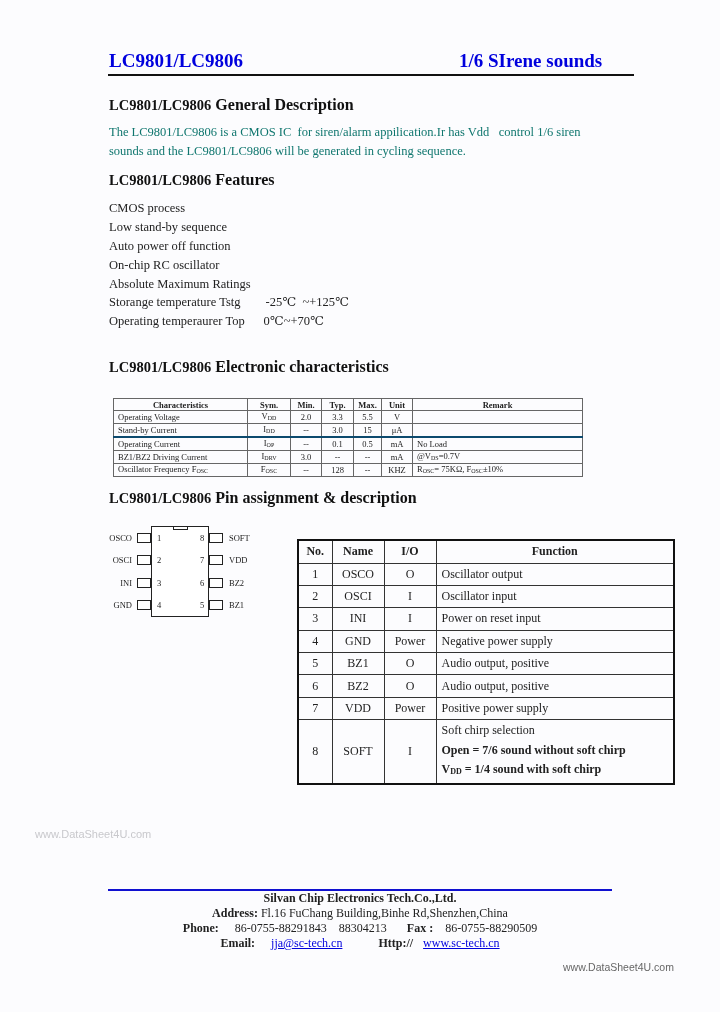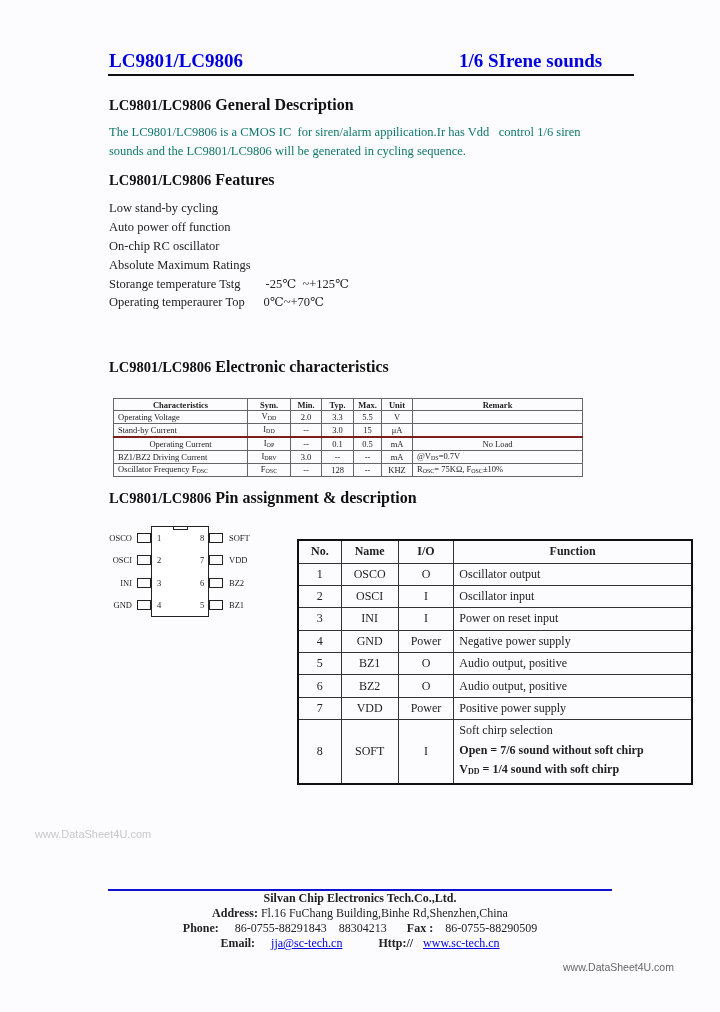--- a/index.html
+++ b/index.html
@@ -20,37 +20,37 @@
   .body-text { font-size: 12.5px; left: 109px; color: #0f766e; line-height: 19px; }
 
   .feat-list { left: 109px; top: 199px; font-size: 12.5px; color: #222; }
   .feat-list div { height: 18.9px; line-height: 18.9px; white-space: pre; }
 
   
   table.elec { position: absolute; left: 113px; top: 398px; border-collapse: collapse; font-size: 8.5px; color: #222; }
   table.elec td, table.elec th { border: 1px solid #666; height: 12px; line-height: 10px; padding: 0 4px; }
   table.elec th { font-weight: bold; text-align: center; }
   table.elec td.c { text-align: center; }
-  table.elec tr.thick td { border-top: 2px solid #7f1d1d; text-align: center; }
+  table.elec tr.thick td { border-top: 2px solid #0c4a6e; }
   sub.s { font-size: 6px; vertical-align: -1px; font-family: Liberation Serif, serif; }
 
   
   .chip { left: 151px; top: 526px; width: 58px; height: 91px; border: 1px solid #222; background: #fff; }
   .notch { left: 173px; top: 526px; width: 15px; height: 4px; border: 1px solid #222; border-top: none; }
   .pin { width: 14px; height: 10px; border: 1px solid #222; background: #fff; }
   .pin.l { left: 137px; }
   .pin.r { left: 209px; }
   .pinnum { font-size: 8.5px; color: #222; }
   .pinlbl { font-size: 8.5px; color: #222; }
   .pinlbl.l { text-align: right; width: 40px; left: 92px; }
   .pinlbl.r { left: 229px; }
 
   
   table.pins { position: absolute; left: 297px; top: 539px; border-collapse: collapse; border: 2px solid #111; font-size: 12px; color: #222; }
-  table.pins td, table.pins th { border: 1px solid #333; height: 22.4px; padding: 0 12px; }
+  table.pins td, table.pins th { border: 1px solid #333; height: 22.4px; padding: 0 0; }
   table.pins th { font-weight: bold; text-align: center; height: 23px; }
   table.pins td.c { text-align: center; }
   table.pins td.fn { padding-left: 5px; }
   table.pins .b { font-weight: bold; }
   table.pins td.multi { line-height: 19.5px; padding-top: 1px; padding-bottom: 1px; }
 
   .watermark { left: 35px; top: 828px; font-size: 11px; color: #c8c8cc; font-family: "Liberation Sans", "DejaVu Sans", sans-serif; }
   .watermark2 { left: 563px; top: 961px; font-size: 10.5px; color: #666; font-family: "Liberation Sans", "DejaVu Sans", sans-serif; }
 
   
@@ -72,21 +72,22 @@
   <span>General Description</span>
 </div>
 <div class="abs body-text" style="top:123px; white-space:pre;">The LC9801/LC9806 is a CMOS IC  for siren/alarm appilication.Ir has Vdd   control 1/6 siren</div>
 <div class="abs body-text" style="top:142px;">sounds and the LC9801/LC9806 will be generated in cycling sequence.</div>
 
 <div class="abs sec-title" style="top:171px;">
   <span class="pfx">LC9801/LC9806</span>
   <span>Features</span>
 </div>
 <div class="abs feat-list">
-  <div>Low stand-by cycling</div>
+  <div>CMOS process</div>
+  <div>Low stand-by sequence</div>
   <div>Auto power off function</div>
   <div>On-chip RC oscillator</div>
   <div>Absolute Maximum Ratings</div>
   <div>Storange temperature Tstg        -25℃  ~+125℃</div>
   <div>Operating temperaurer Top      0℃~+70℃</div>
 </div>
 
 <div class="abs sec-title" style="top:358px;">
   <span class="pfx">LC9801/LC9806</span>
   <span>Electronic characteristics</span>

